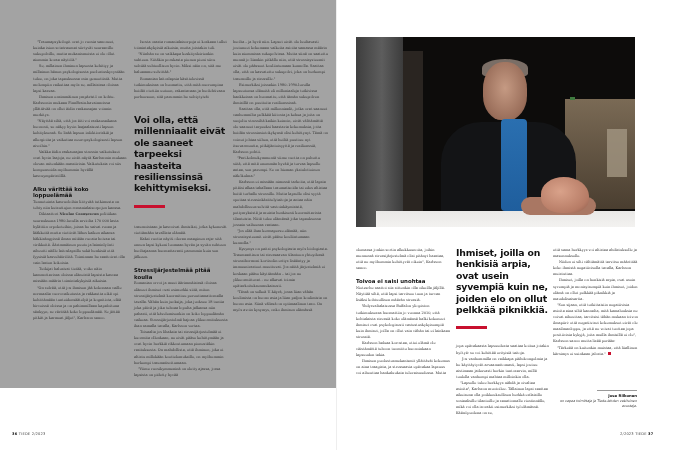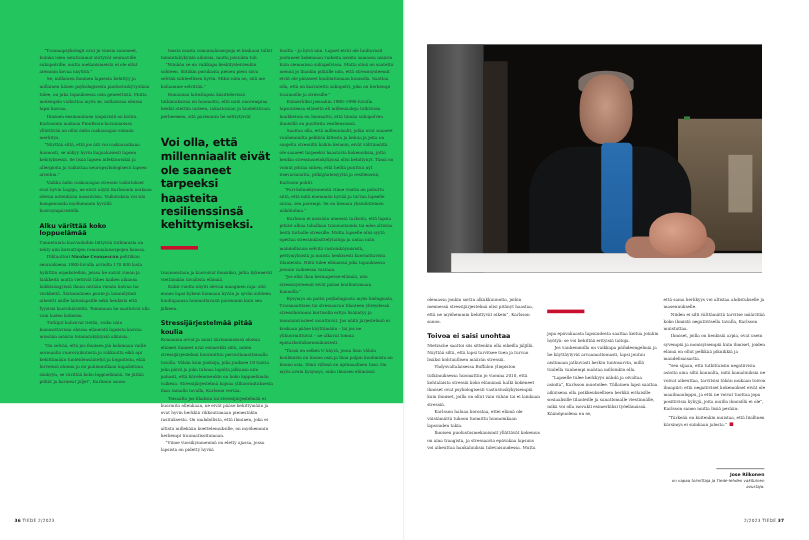--- a/index.html
+++ b/index.html
@@ -1,19 +1,19 @@
 <!DOCTYPE html>
 <html><head>
   <meta charset="utf-8">
   <style>
     * { margin: 0; padding: 0; box-sizing: border-box; }
     html, body { width: 674px; height: 450px; background: #ffffff; overflow: hidden; }
     body { position: relative; font-family: "DejaVu Serif", serif; color: #222; }
     .spread { position: absolute; inset: 0; }
-    .page-left { position: absolute; left: 0; top: 0; width: 337px; height: 336px; background: #22c55e; }
+    .page-left { position: absolute; left: 0; top: 0; width: 337px; height: 388px; background: #a3a3a3; }
     .page-right { position: absolute; left: 337px; top: 0; width: 337px; height: 450px; background: #fff; }
     .gutter { position: absolute; left: 336px; top: 0; width: 1px; height: 450px; background: #eee; }
 
     .col { position: absolute; font-size: 3.5px; line-height: 6.1px; color: #333; text-align: left; }
     .col p { text-indent: 6px; margin: 0; }
     .col p.noindent { text-indent: 0; }
     .col p.quote { text-indent: 4px; }
     .col b { font-weight: bold; }
 
     .subhead { font-family: "DejaVu Sans", sans-serif; font-weight: bold; font-size: 5.4px; line-height: 6.3px; color: #111; margin-top: 7px; margin-bottom: 0.5px; text-indent: 0 !important; }
@@ -121,20 +121,21 @@
     <p class="noindent">olemassa jonkin sortin alkukkuunoita, joihin mennessä stressijärjestelmä olisi pitänyt haastaa, että ne myöhemmin kehittyvät oikein", Karlsson sanoo.</p>
     <div class="subhead">Toivoa ei saisi unohtaa</div>
     <p class="noindent">Nietzsche saattoi siis sittenkin olla oikeilla jäljillä. Näyttää siltä, että lapsi tarvitsee tuen ja turvan lisäksi kohtuullisen määrän stressiä.</p>
     <p>Yhdysvaltalaisessa Buffalon yliopiston tutkimuksessa huomattiin jo vuonna 2010, että kohtalaista stressiä koko elämänsä halki kokeneet ihmiset ovat psykologisesti vastustuskykyisempiä kuin ihmiset, joilla on ollut vain vähän tai ei lainkaan stressiä.</p>
     <p>Karlsson haluaa korostaa, ettei elämä ole väistämättä tuhoon tuomittu huonoinkaan lapsuuden takia.</p>
     <p>Ihmisen puolustusmekanismit yllättävät kokemus on aina traagista, ja stressaavia epävakaa lapsuus voi aiheuttaa hankaluuksia tulevaisuudessa. Mutta</p>
   </div>
 
   <div class="col" style="left:456px; top:247px; width:94px;">
     <div>
+      <div class="pullquote">Ihmiset, joilla on henkisiä arpia, ovat usein syvempiä kuin ne, joiden elo on ollut pelkkää piknikkiä.</div>
       <div class="pq-bar"></div>
     </div>
     <div style="margin-top:14px;">
       <p class="noindent">jopa epävakaasta lapsuudesta saattaa koitua jotakin hyötyä: se voi kehittää erityisiä taitoja.</p>
       <p>Jos vanhemmilla on vaikkapa päihdeongelmia ja he käyttäytyvät arvaamattomasti, lapsi joutuu aistimaan jatkuvasti herkin tuntosarvin, millä tuulella vanhempi mahtaa milloinkin olla.</p>
       <p class="quote">"Lapselle tulee herkkyys nähdä ja oivaltaa asioita", Karlsson muotoilee. Tällainen lapsi saattaa aikuisena olla poikkeuksellisen herkkä erilaisille sosiaalisille tilanteille ja sanattomalle viestinnälle, mikä voi olla isovakti esimerkiksi työelämässä. Käänöpuolena on se,</p>
     </div>
   </div>
 
   <div class="col" style="left:553px; top:247px; width:86px;">

